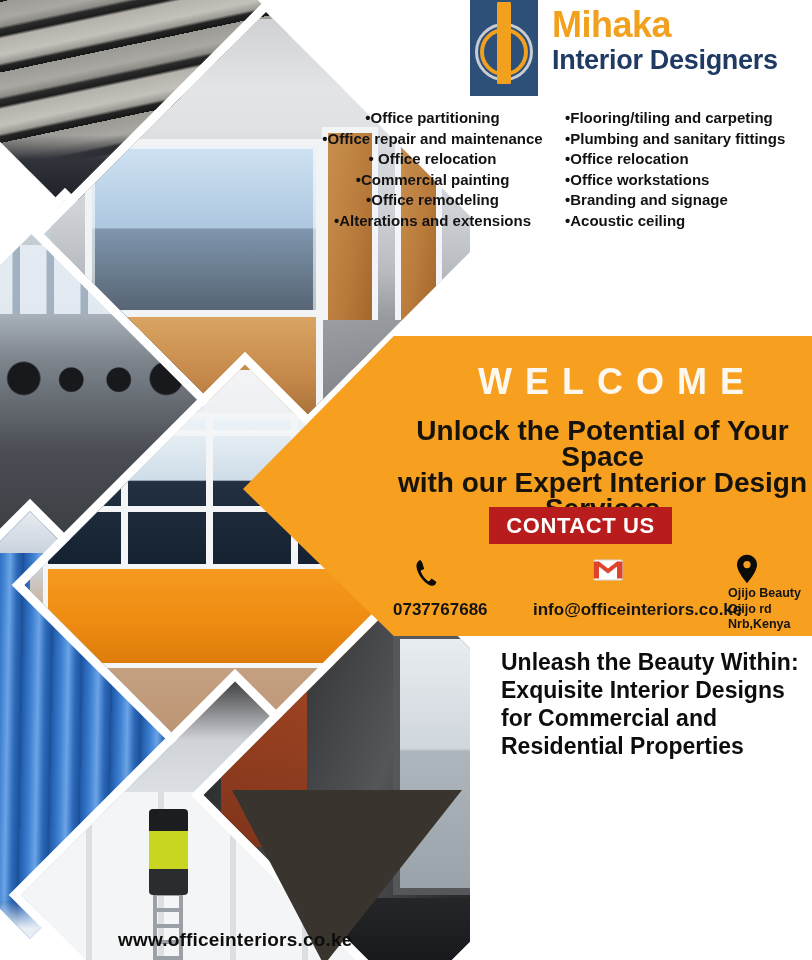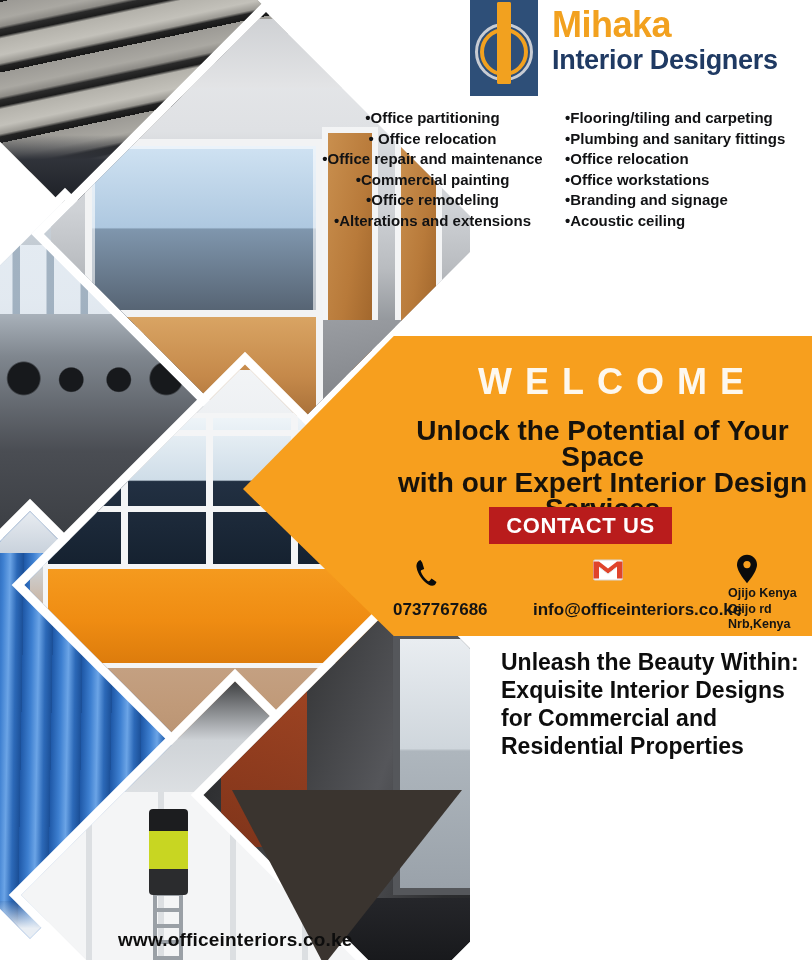--- a/index.html
+++ b/index.html
@@ -410,22 +410,22 @@
     </div>
     <div id="logo-text">
       <div id="brand-name">Mihaka</div>
       <div id="brand-tagline">Interior Designers</div>
     </div>
   </div>
 
   <div id="services">
     <div class="svc-col left">
       <div class="svc-item">•Office partitioning</div>
+      <div class="svc-item">•Office repair and maintenance</div>
       <div class="svc-item">• Office relocation</div>
-      <div class="svc-item">•Office repair and maintenance</div>
       <div class="svc-item">•Commercial painting</div>
       <div class="svc-item">•Office remodeling</div>
       <div class="svc-item">•Alterations and extensions</div>
     </div>
     <div class="svc-col right">
       <div class="svc-item">•Flooring/tiling and carpeting</div>
       <div class="svc-item">•Plumbing and sanitary fittings</div>
       <div class="svc-item">•Office relocation</div>
       <div class="svc-item">•Office workstations</div>
       <div class="svc-item">•Branding and signage</div>
@@ -470,21 +470,21 @@
       </div>
 
       <div class="c-item" id="ci-loc">
         <span class="c-icon">
           <svg width="22" height="30" viewBox="0 0 22 30">
             <path d="M11 0.8 C5.4 0.8 1 5.2 1 10.8 C1 18 11 29.2 11 29.2 C11 29.2 21 18 21 10.8 C21 5.2 16.6 0.8 11 0.8 Z" fill="#0b0b0b"></path>
             <circle cx="11" cy="10.6" r="3.6" fill="#f79f1e"></circle>
           </svg>
         </span>
         <div id="address-lines">
-          <div>Ojijo Kenya</div>
+          <div>Ojijo Beauty</div>
           <div>Ojijo rd</div>
           <div>Nrb,Kenya</div>
         </div>
       </div>
 
     </div>
   </div>
 
   <div id="headline">
     <div>Unleash the Beauty Within:</div>

